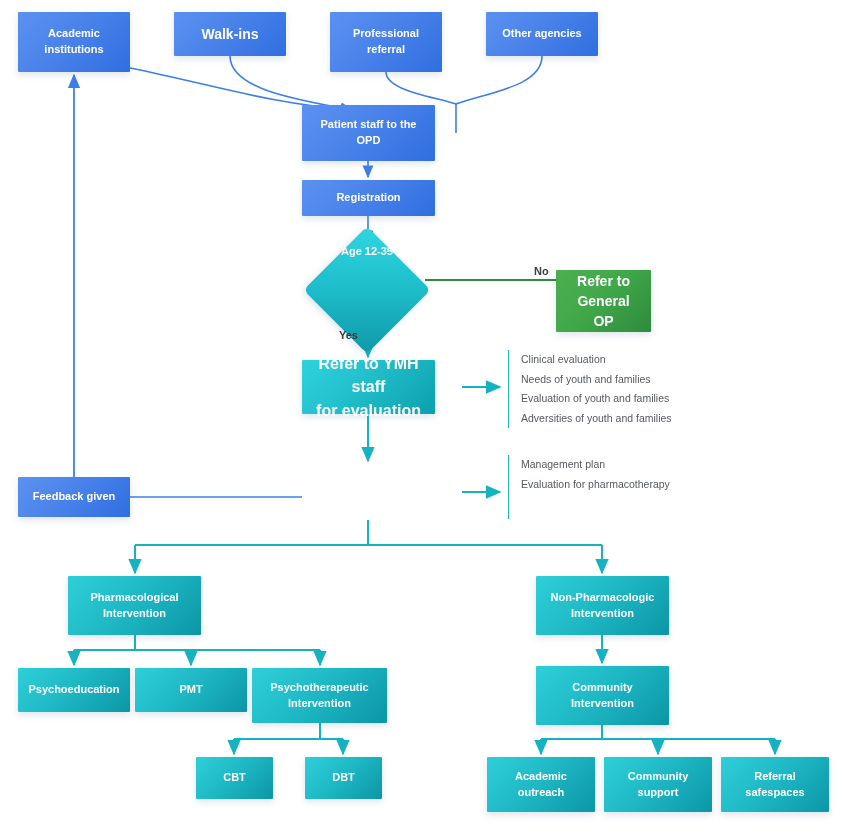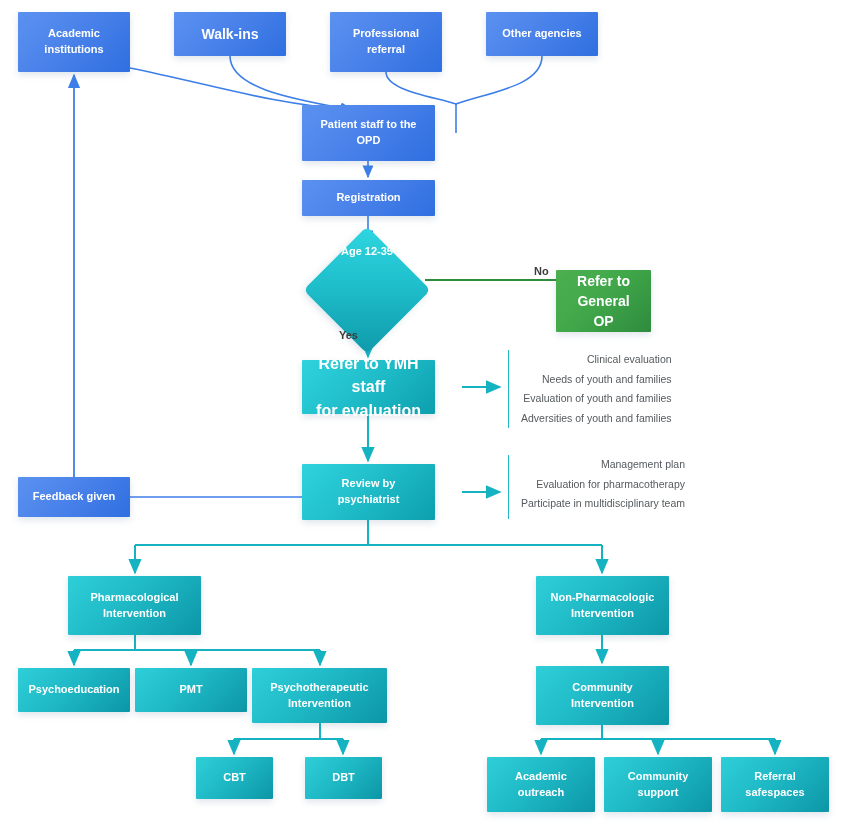--- a/index.html
+++ b/index.html
@@ -79,21 +79,20 @@
     z-index:4;
     padding-left:12px;
     border-left:1.5px solid #23b7c4;
   }
   .annot .line{
     color:#555a5e;
     font-size:10.5px;
     font-weight:normal;
     line-height:19.5px;
     white-space:nowrap;
-    text-align:right;
   }
 </style>
 </head>
 <body>
 
 <div id="canvas">
 
   <svg id="edges" viewBox="0 0 844 824">
     <defs>
       <marker id="ab" markerWidth="9" markerHeight="9" refX="7.2" refY="3.4" orient="auto" markerUnits="strokeWidth">
@@ -242,26 +241,20 @@
       </div>
   </div>
 
   <div class="node teal" style="left:302px;top:360px;width:133px;height:54px;font-size:16px">
     <div>
         <span>Refer to YMH staff</span>
         <span>for evaluation</span>
       </div>
   </div>
 
-  <div class="node teal" style="left:302px;top:464px;width:133px;height:56px;font-size:11px">
-    <div>
-        <span>Review by</span>
-        <span>psychiatrist</span>
-      </div>
-  </div>
 
   <div class="node blue" style="left:18px;top:477px;width:112px;height:40px;font-size:11px">
     <div>
         <span>Feedback given</span>
       </div>
   </div>
 
   <div class="node teal-dark" style="left:68px;top:576px;width:133px;height:59px;font-size:11px">
     <div>
         <span>Pharmacological</span>
@@ -341,16 +334,15 @@
   <div class="annot" style="left:508px;top:350px;height:78px">
     <div class="line">Clinical evaluation</div>
     <div class="line">Needs of youth and families</div>
     <div class="line">Evaluation of youth and families</div>
     <div class="line">Adversities of youth and families</div>
   </div>
 
   <div class="annot" style="left:508px;top:455px;height:64px">
     <div class="line">Management plan</div>
     <div class="line">Evaluation for pharmacotherapy</div>
-    <div class="line">Participate in multidisciplinary team</div>
   </div>
 
 </div>
 
 </body></html>

